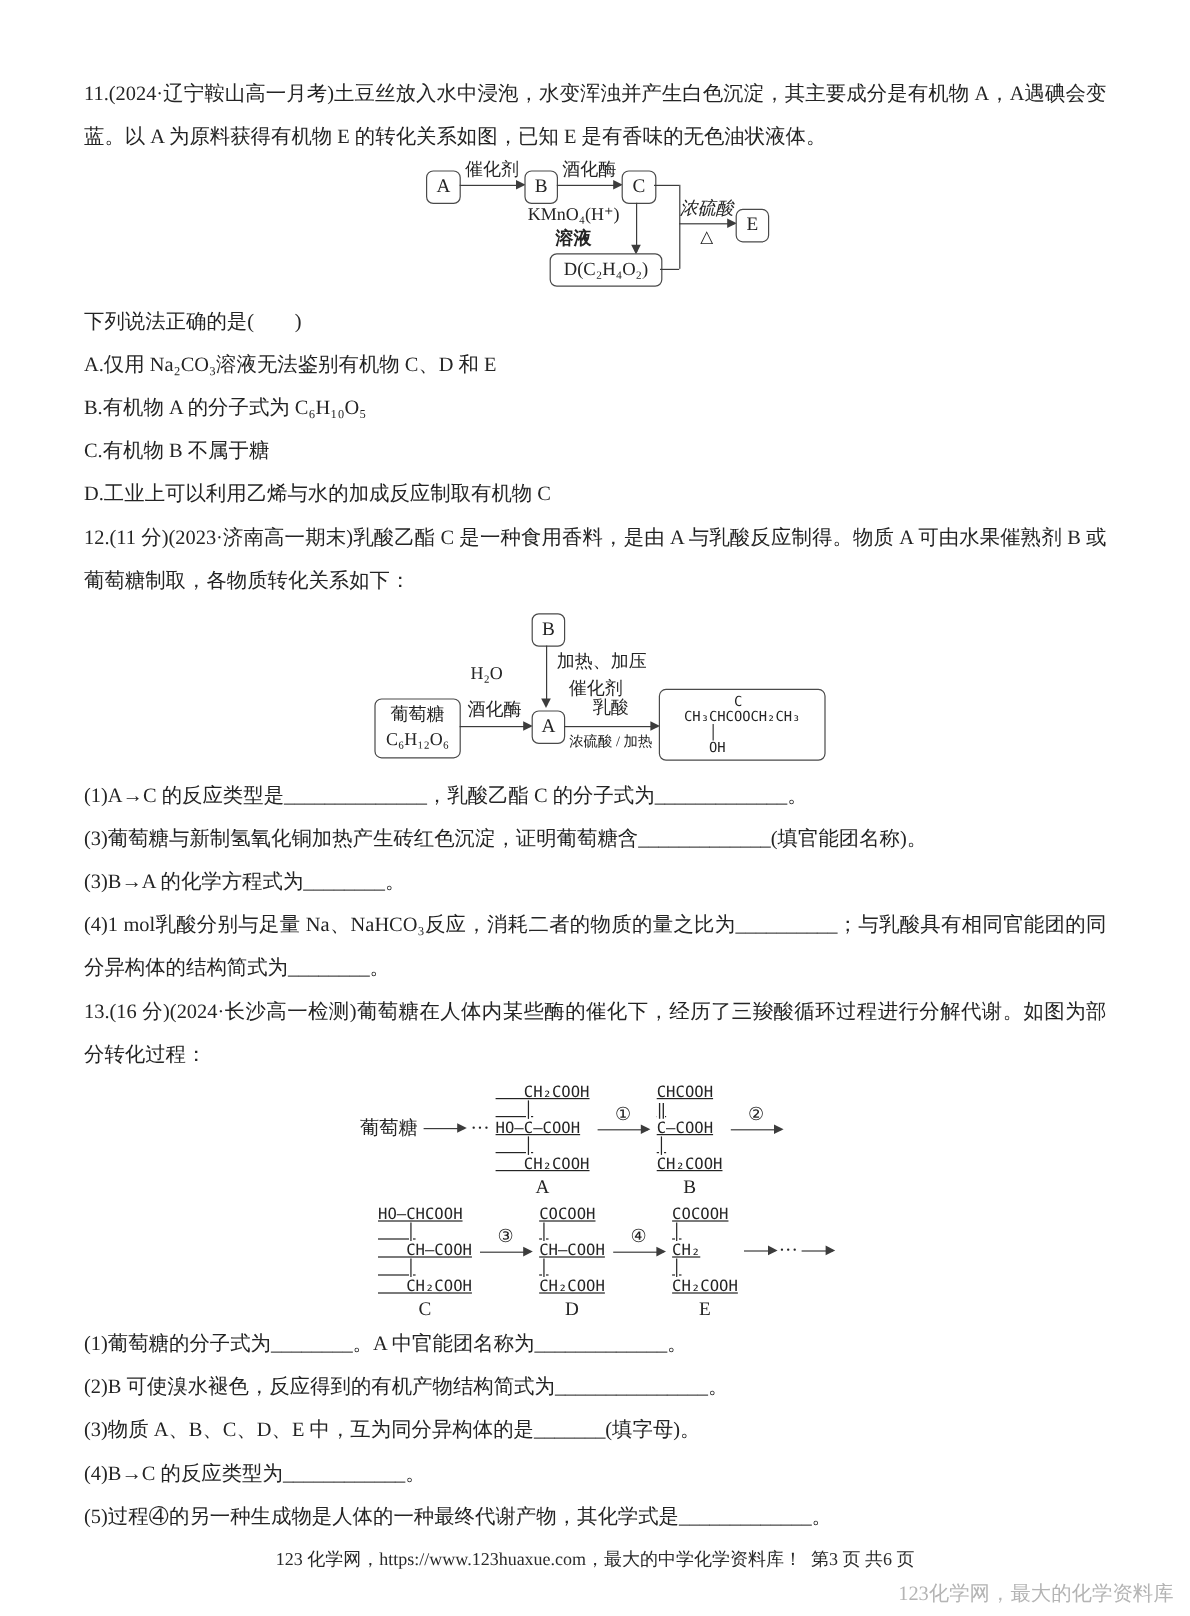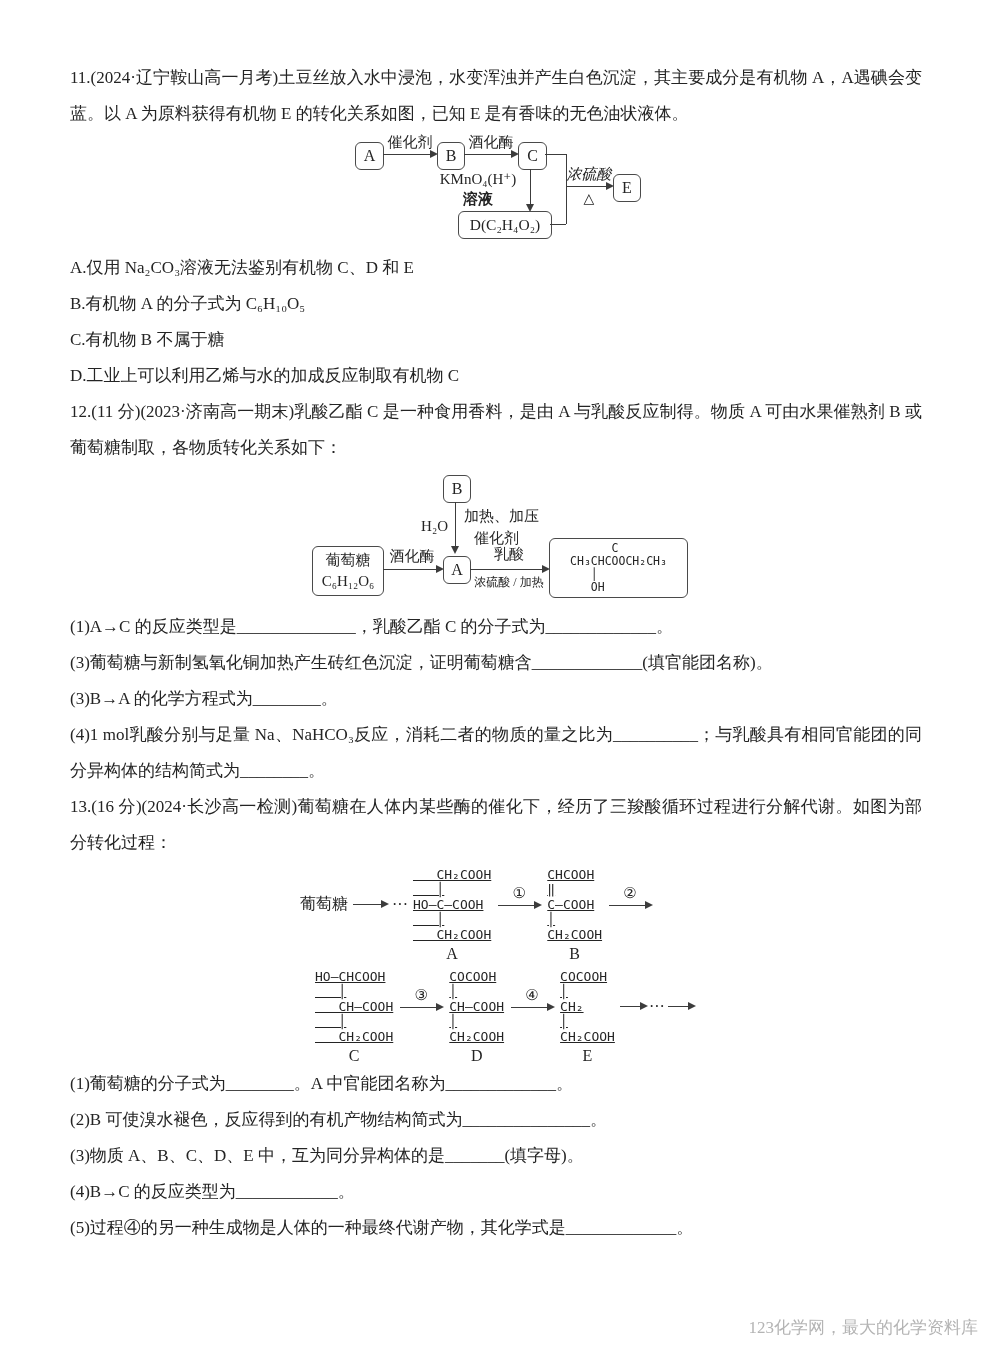--- a/index.html
+++ b/index.html
@@ -13,21 +13,21 @@
   .opt{font-size:17px;line-height:36px;}
 
   
   .dwrap{position:relative;}
   .dbox{
     position:absolute;border:1.4px solid #4a4a4a;border-radius:6px;background:#fff;
     display:flex;align-items:center;justify-content:center;font-size:16px;
   }
   .dlabel{position:absolute;font-size:15px;white-space:nowrap;line-height:19px;}
   .tac{text-align:center;}
-  .tar{text-align:right;}
+  .tar{text-align:left;}
   .hline{position:absolute;border-top:1.4px solid #3c3c3c;height:0;}
   .vline{position:absolute;border-left:1.4px solid #3c3c3c;width:0;}
   .harrow{position:absolute;border-top:1.4px solid #3c3c3c;height:0;}
   .harrow::after{content:"";position:absolute;right:-2px;top:-4.6px;width:0;height:0;
     border-left:8px solid #3c3c3c;border-top:4px solid transparent;border-bottom:4px solid transparent;}
   .varrow{position:absolute;border-left:1.4px solid #3c3c3c;width:0;}
   .varrow::after{content:"";position:absolute;bottom:-2px;left:-4.6px;width:0;height:0;
     border-top:8px solid #3c3c3c;border-left:4px solid transparent;border-right:4px solid transparent;}
 
   .q11d{height:114px;margin:2px 0;}
@@ -80,20 +80,21 @@
     <div class="dbox" style="left:388px;top:77px;width:92px;height:26px;font-size:15.5px;">D(C₂H₄O₂)</div>
     <div class="hline" style="left:475px;top:20px;width:21px;"></div>
     <div class="vline" style="left:496px;top:20px;height:70px;"></div>
     <div class="hline" style="left:480px;top:90px;width:16px;"></div>
     <div class="dlabel tac" style="left:490px;top:31px;width:58px;font-style:italic;">浓硫酸</div>
     <div class="harrow" style="left:496px;top:52px;width:46px;"></div>
     <div class="dlabel tac" style="left:490px;top:55px;width:58px;font-size:14px;">△</div>
     <div class="dbox" style="left:543px;top:40px;width:26px;height:26px;">E</div>
   </div>
 
+  <div class="para">下列说法正确的是(　　)</div>
   <div class="opt">A.仅用 Na₂CO₃溶液无法鉴别有机物 C、D 和 E</div>
   <div class="opt">B.有机物 A 的分子式为 C₆H₁₀O₅</div>
   <div class="opt">C.有机物 B 不属于糖</div>
   <div class="opt">D.工业上可以利用乙烯与水的加成反应制取有机物 C</div>
 
   <div class="para">12.(11 分)(2023·济南高一期末)乳酸乙酯 C 是一种食用香料，是由 A 与乳酸反应制得。物质 A 可由水果催熟剂 B 或葡萄糖制取，各物质转化关系如下：</div>
 
   <div class="dwrap q12d">
     <div class="dbox" style="left:373px;top:7px;width:26px;height:26px;">B</div>
     <div class="varrow" style="left:385px;top:34px;height:50px;"></div>
@@ -195,15 +196,16 @@
       </span>
     </div>
   </div>
 
   <div class="para">(1)葡萄糖的分子式为________。A 中官能团名称为_____________。</div>
   <div class="para">(2)B 可使溴水褪色，反应得到的有机产物结构简式为_______________。</div>
   <div class="para">(3)物质 A、B、C、D、E 中，互为同分异构体的是_______(填字母)。</div>
   <div class="para">(4)B→C 的反应类型为____________。</div>
   <div class="para">(5)过程④的另一种生成物是人体的一种最终代谢产物，其化学式是_____________。</div>
 
+  <div class="footer">123 化学网，https://www.123huaxue.com，最大的中学化学资料库！  第3 页 共6 页</div>
 </div>
 
 <div class="watermark">123化学网，最大的化学资料库</div>
 
 </body></html>

